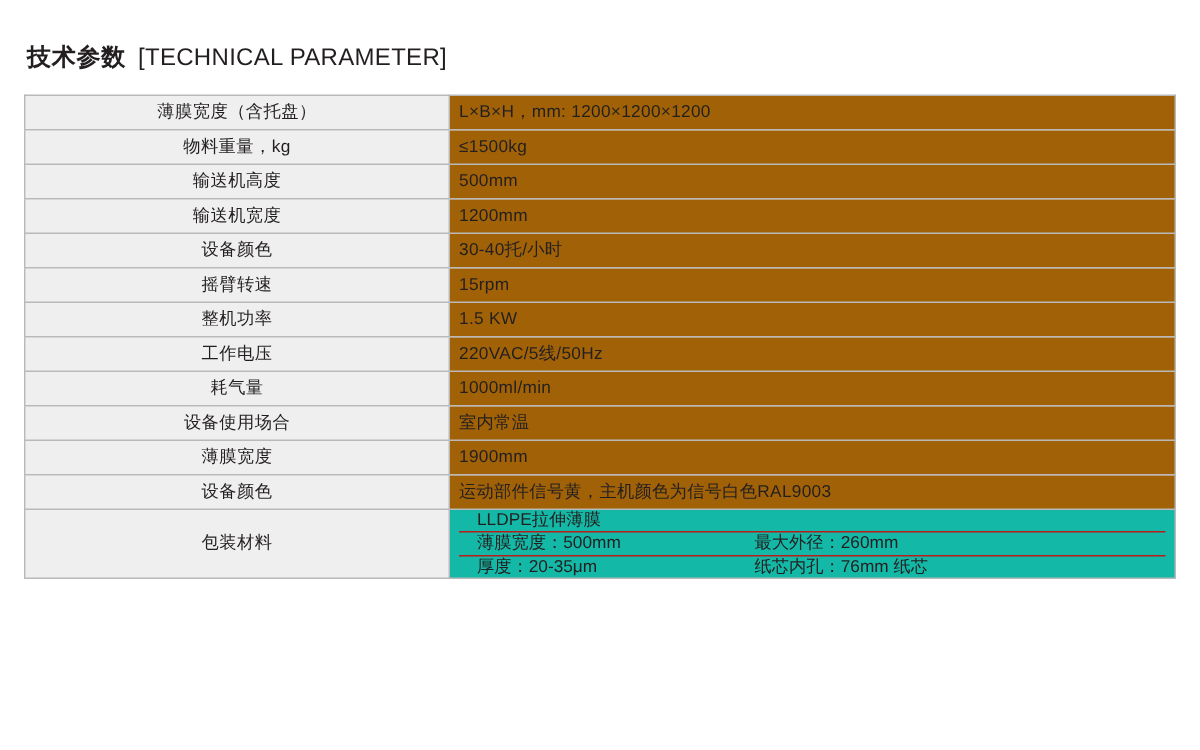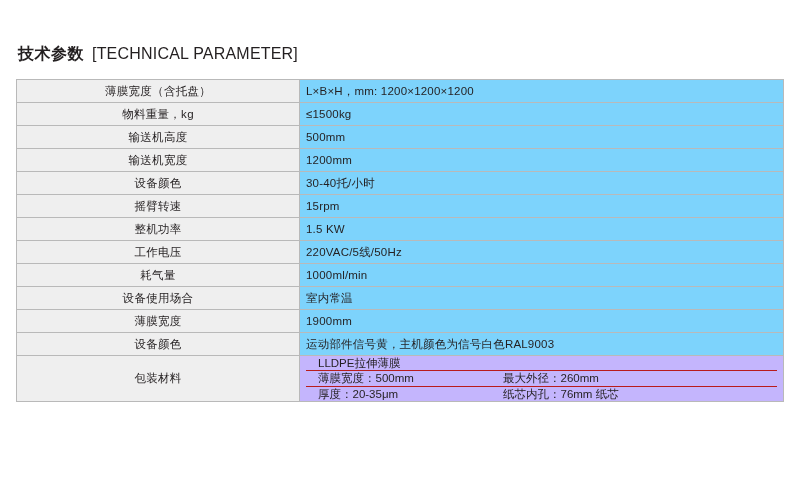--- a/index.html
+++ b/index.html
@@ -12,21 +12,21 @@
     background: #ffffff;
     font-family: "Liberation Sans", sans-serif;
     color: #231f20;
     overflow: hidden;
   }
   .page {
     position: relative;
     width: 800px;
     height: 500px;
     box-sizing: border-box;
-    padding: 44px 16px 0 16px;
+    padding: 28px 16px 0 16px;
   }
   .title-row {
     display: flex;
     align-items: baseline;
     gap: 8px;
     padding-left: 2px;
     margin-bottom: 14px;
   }
   .title-cn {
     font-size: 16px;
@@ -54,32 +54,32 @@
     line-height: 1.25;
   }
   td.label {
     width: 270px;
     background: #efefef;
     text-align: center;
     font-size: 11.5px;
     letter-spacing: 0.3px;
   }
   td.value {
-    background: #7dd3fc;
+    background: #a16207;
     text-align: left;
     padding-left: 12px;
     letter-spacing: 0.2px;
   }
   
   tr.tall {
     height: 76px;
   }
   td.value-block {
     padding: 0;
-    background: #c4b5fd;
+    background: #14b8a6;
   }
   .sub {
     display: flex;
     flex-direction: column;
     height: 100%;
   }
   .sub-line {
     display: flex;
     align-items: center;
     flex: 1 1 0;

